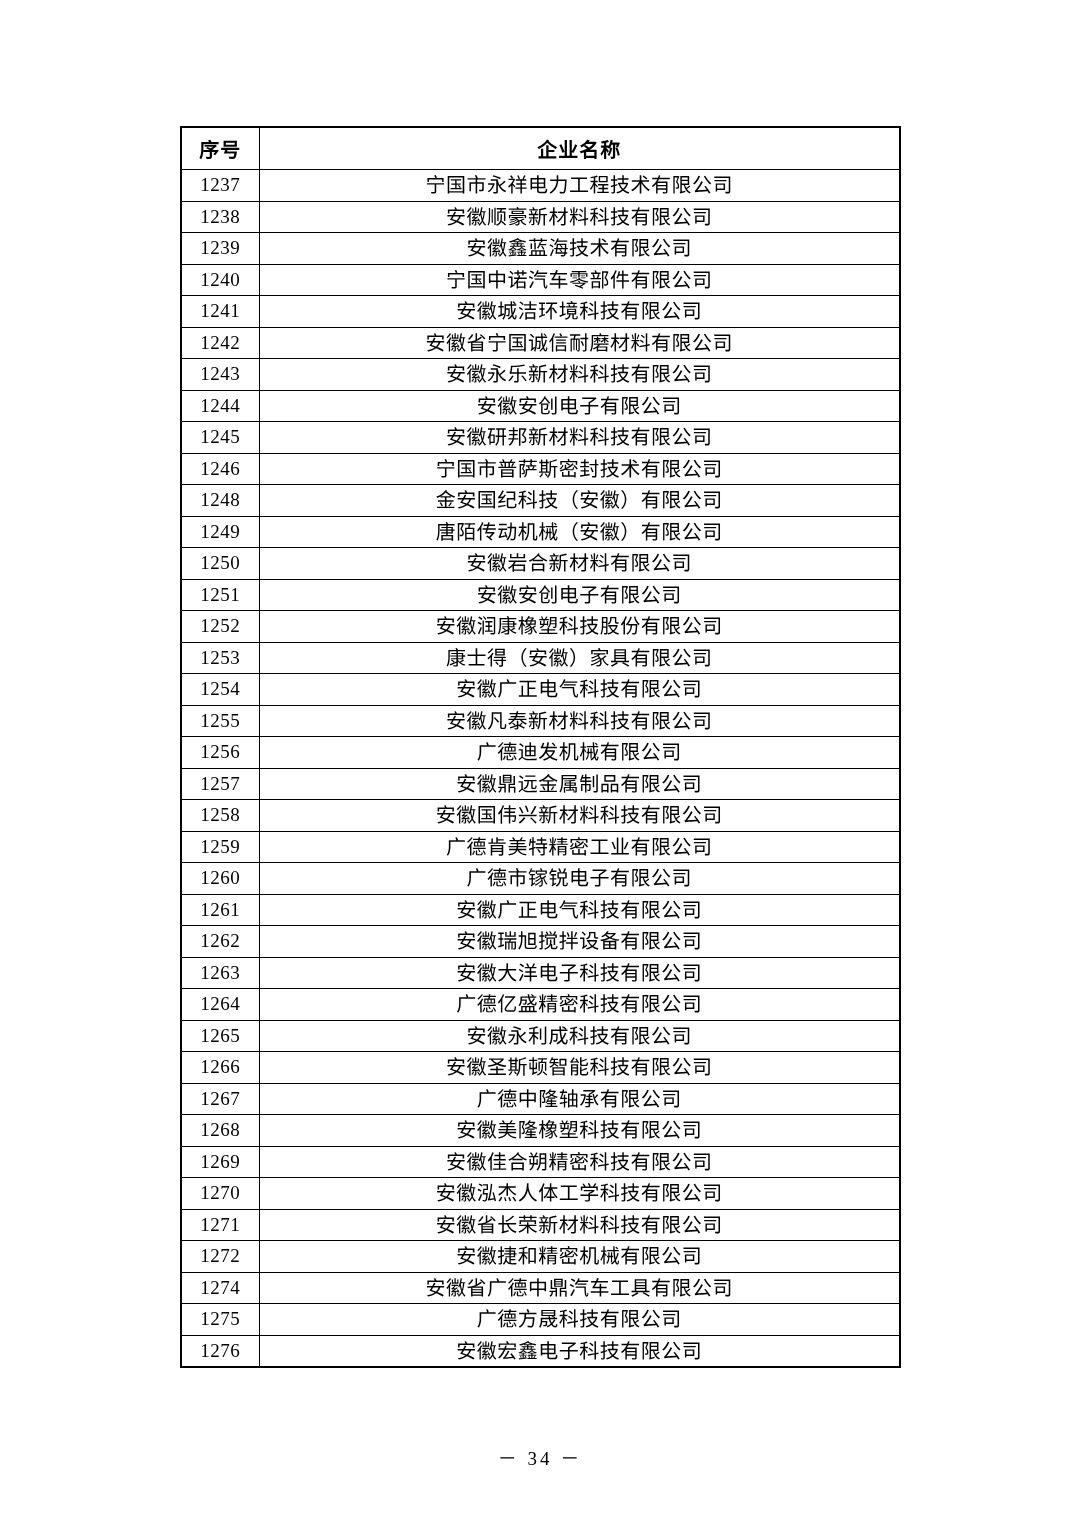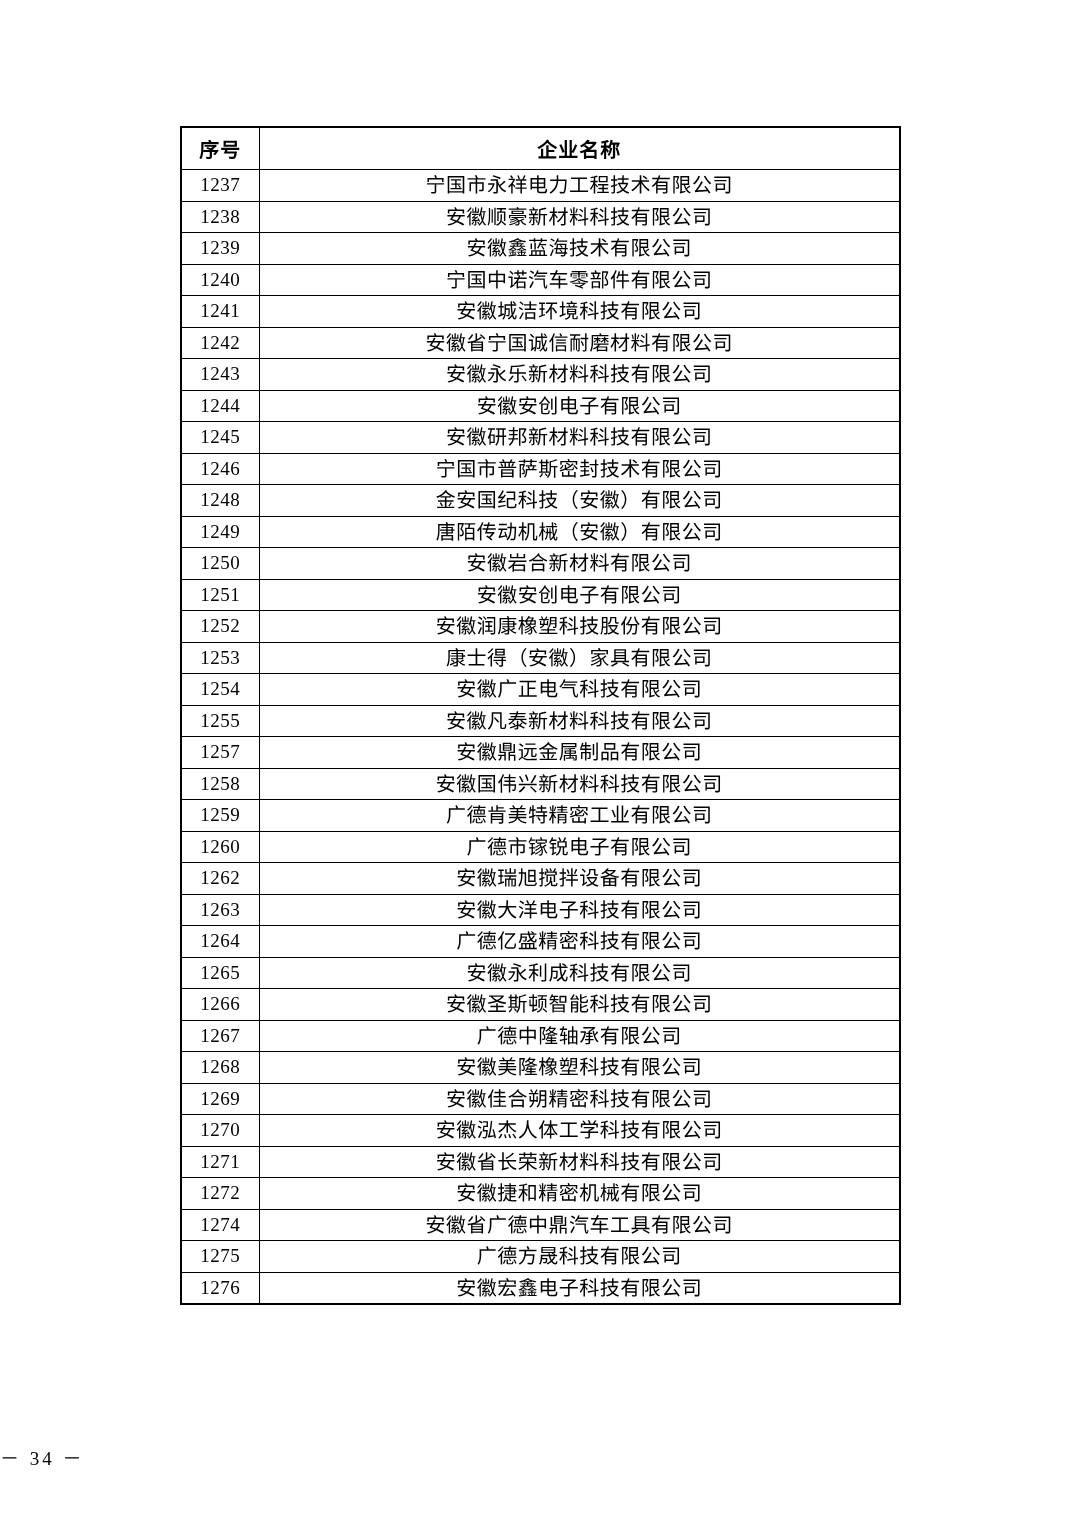--- a/index.html
+++ b/index.html
@@ -78,21 +78,21 @@
     letter-spacing: 0.5px;
     white-space: nowrap;
     margin-top: 36px;
   }
 
   .page-footer {
     position: absolute;
     left: 0;
     top: 1443px;
     width: 1080px;
-    text-align: left;
+    text-align: center;
     font-size: 19px;
     letter-spacing: 3px;
     color: #000000;
   }
 </style>
 </head>
 <body>
 
 <div class="page">
 
@@ -175,34 +175,42 @@
           </tr>
           <tr>
             <td class="seq">1254</td>
             <td class="name">安徽广正电气科技有限公司</td>
           </tr>
           <tr>
             <td class="seq">1255</td>
             <td class="name">安徽凡泰新材料科技有限公司</td>
           </tr>
           <tr>
+            <td class="seq">1256</td>
+            <td class="name">广德迪发机械有限公司</td>
+          </tr>
+          <tr>
             <td class="seq">1257</td>
             <td class="name">安徽鼎远金属制品有限公司</td>
           </tr>
           <tr>
             <td class="seq">1258</td>
             <td class="name">安徽国伟兴新材料科技有限公司</td>
           </tr>
           <tr>
             <td class="seq">1259</td>
             <td class="name">广德肯美特精密工业有限公司</td>
           </tr>
           <tr>
             <td class="seq">1260</td>
             <td class="name">广德市镓锐电子有限公司</td>
+          </tr>
+          <tr>
+            <td class="seq">1261</td>
+            <td class="name">安徽广正电气科技有限公司</td>
           </tr>
           <tr>
             <td class="seq">1262</td>
             <td class="name">安徽瑞旭搅拌设备有限公司</td>
           </tr>
           <tr>
             <td class="seq">1263</td>
             <td class="name">安徽大洋电子科技有限公司</td>
           </tr>
           <tr>

